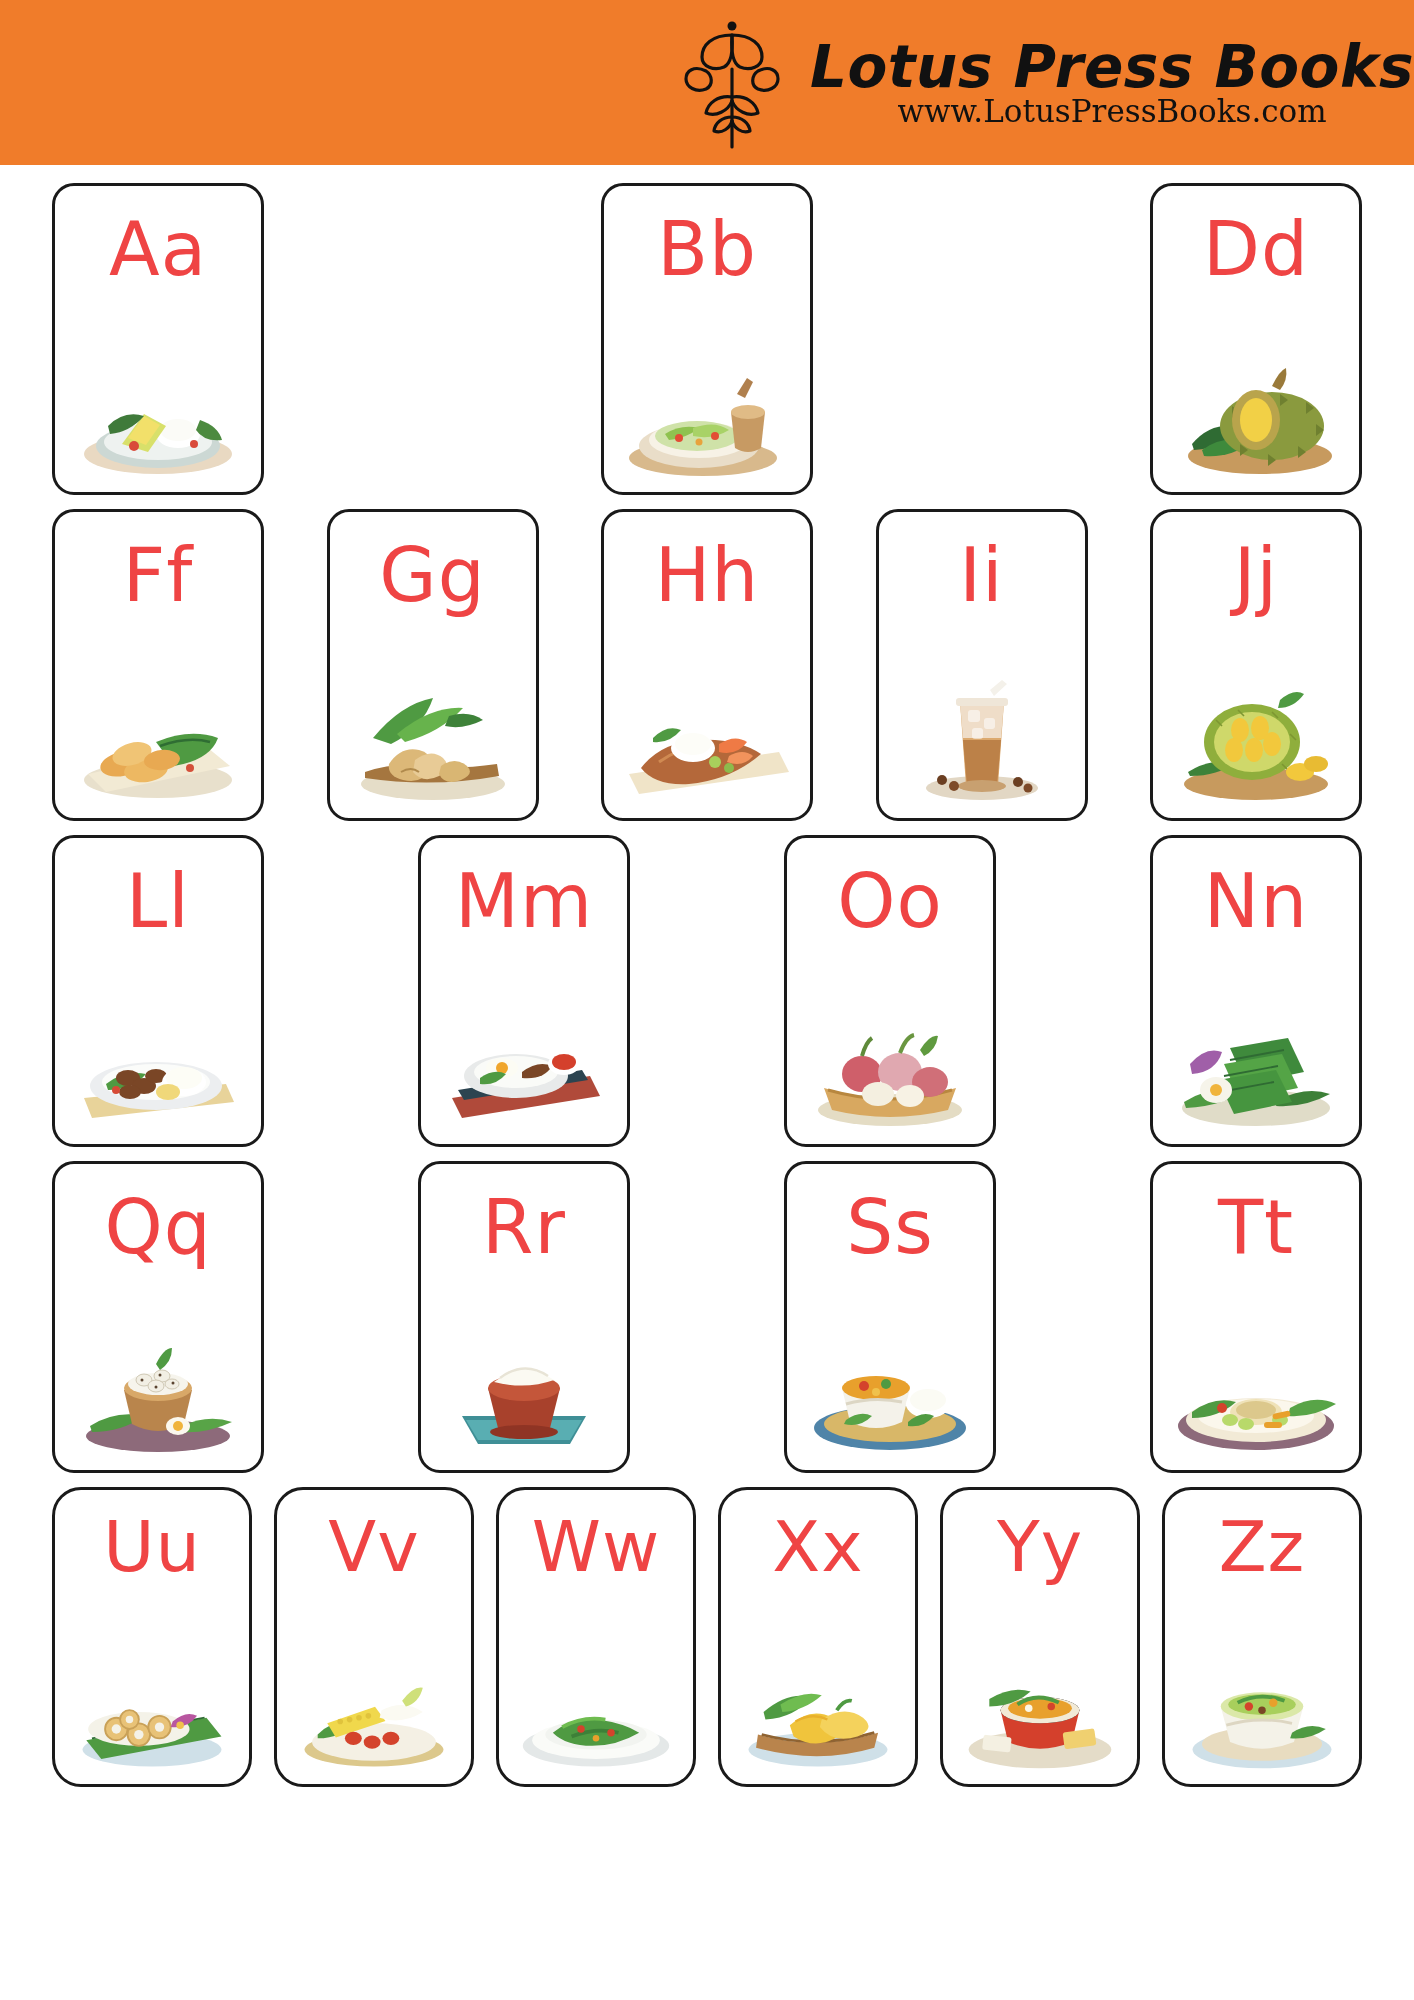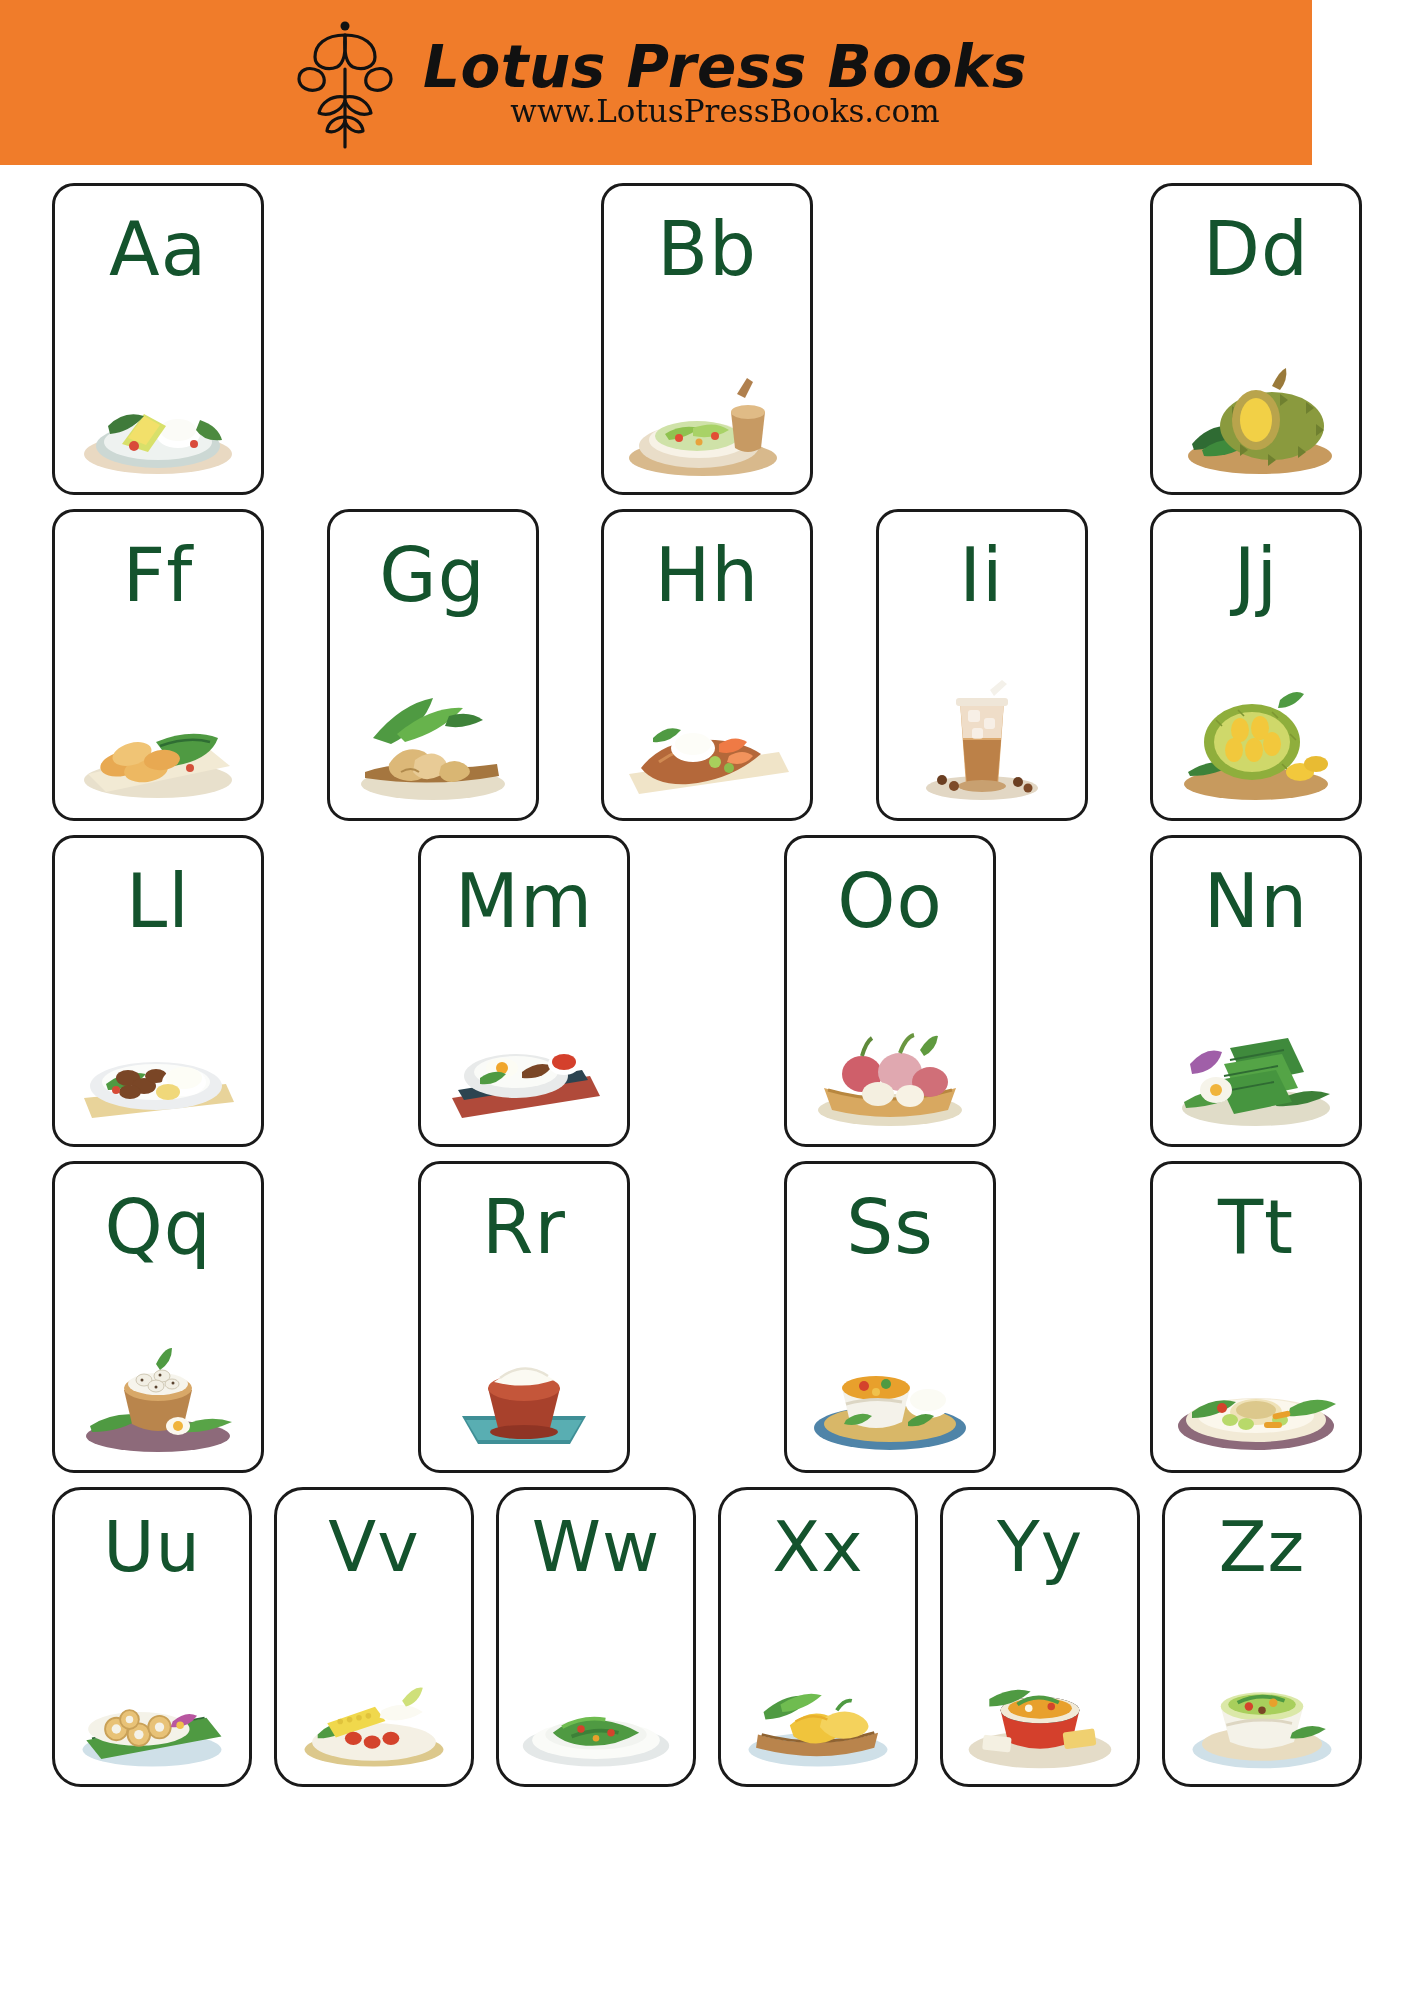--- a/index.html
+++ b/index.html
@@ -9,26 +9,26 @@
   body {
     width: 1414px;
     height: 2000px;
     background: #ffffff;
     font-family: "DejaVu Sans", sans-serif;
     overflow: hidden;
   }
 
   
   .header {
-    width: 1312px;
+    width: 1414px;
     height: 165px;
     background: #F07C2A;
     display: flex;
     align-items: center;
-    justify-content: center;
+    justify-content: flex-end;
     box-sizing: border-box;
     position: relative;
   }
   .header-inner {
     display: flex;
     align-items: center;
     gap: 18px;
   }
   .logo-mark {
     width: 120px;
@@ -86,21 +86,21 @@
   }
   .row-last .card {
     width: 200px;
     height: 300px;
     border-radius: 29px;
   }
   .letter {
     font-family: "DejaVu Sans", sans-serif;
     font-size: 74px;
     font-weight: normal;
-    color: #14532d;
+    color: #ef4444;
     margin-top: 26px;
     letter-spacing: 1px;
     line-height: 1;
     user-select: none;
   }
   .row-last .letter {
     font-size: 70px;
     margin-top: 22px;
   }
   .art {

